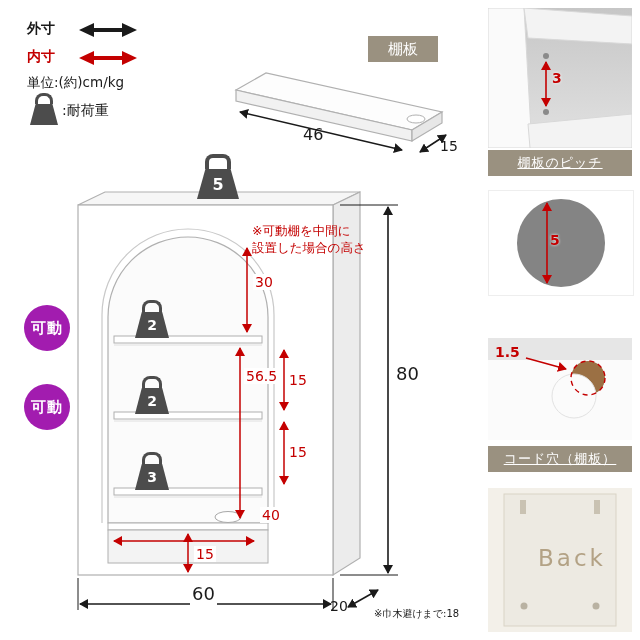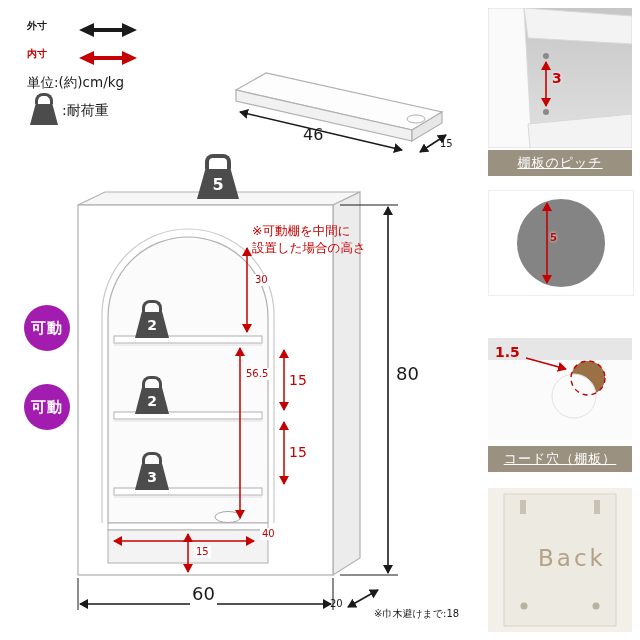--- a/index.html
+++ b/index.html
@@ -1,19 +1,19 @@
 <!DOCTYPE html>
 <html><head>
 <meta charset="utf-8">
 <style>
   html,body{margin:0;padding:0;}
   body{font-family:"DejaVu Sans","Liberation Sans",sans-serif;}
   .page{position:relative;width:640px;height:640px;background:#ffffff;overflow:hidden;}
   .layer{position:absolute;left:0;top:0;}
-  .t{position:absolute;color:#1a1a1a;font-size:10px;line-height:1.15;white-space:nowrap;}
+  .t{position:absolute;color:#1a1a1a;font-size:14px;line-height:1.15;white-space:nowrap;}
   .red{color:#c40000;}
   .bold{font-weight:bold;}
   .dimbg{background:#ffffff;padding:0 2px;}
   .badge{position:absolute;background:#9a9180;color:#fff;text-align:center;}
   .panel-label{position:absolute;left:488px;width:144px;height:26px;background:#9a9180;color:#fff;
     font-size:13px;line-height:26px;text-align:center;letter-spacing:1px;text-decoration:underline;}
   .panel{position:absolute;left:488px;width:144px;overflow:hidden;}
   .circle-label{position:absolute;width:46px;height:46px;border-radius:50%;background:#a21caf;color:#fff;
     display:flex;align-items:center;justify-content:center;font-size:15px;font-weight:bold;letter-spacing:1px;}
   .weight{position:absolute;display:flex;flex-direction:column;align-items:center;}
@@ -100,36 +100,37 @@
 
   <div class="t bold" style="left:27px;top:20px">外寸</div>
   <div class="t bold red" style="left:27px;top:48px">内寸</div>
   <div class="t" style="left:27px;top:75px;font-size:13.5px">単位:(約)cm/kg</div>
   <div class="weight weight-sm" style="left:30px;top:93px">
     <div class="weight-handle"></div>
     <div class="weight-body"></div>
   </div>
   <div class="t" style="left:62px;top:102px;font-size:14px">:耐荷重</div>
 
+  <div class="badge" style="left:368px;top:36px;width:70px;height:26px;font-size:15px;line-height:26px">棚板</div>
   <div class="t" style="left:303px;top:126px;font-size:16px">46</div>
   <div class="t" style="left:440px;top:138px">15</div>
 
   <div class="weight weight-lg" style="left:197px;top:154px">
     <div class="weight-handle"></div>
     <div class="weight-body">5</div>
   </div>
 
   <div class="t red" style="left:252px;top:224px;font-size:12.5px">※可動棚を中間に</div>
   <div class="t red" style="left:252px;top:241px;font-size:12.5px">設置した場合の高さ</div>
 
   <div class="t red dimbg" style="left:253px;top:274px">30</div>
   <div class="t red dimbg" style="left:244px;top:368px">56.5</div>
   <div class="t red" style="left:289px;top:372px;font-size:14px">15</div>
   <div class="t red" style="left:289px;top:444px;font-size:14px">15</div>
-  <div class="t red dimbg" style="left:260px;top:528px">40</div>
+  <div class="t red dimbg" style="left:260px;top:507px">40</div>
   <div class="t red dimbg" style="left:194px;top:546px">15</div>
 
   <div class="t" style="left:396px;top:364px;font-size:18px">80</div>
   <div class="t dimbg" style="left:190px;top:584px;font-size:18px">60</div>
   <div class="t" style="left:330px;top:598px">20</div>
   <div class="t" style="left:374px;top:608px;font-size:10px">※巾木避けまで:18</div>
 
   <div class="circle-label" style="left:24px;top:305px">可動</div>
   <div class="circle-label" style="left:24px;top:384px">可動</div>
 

